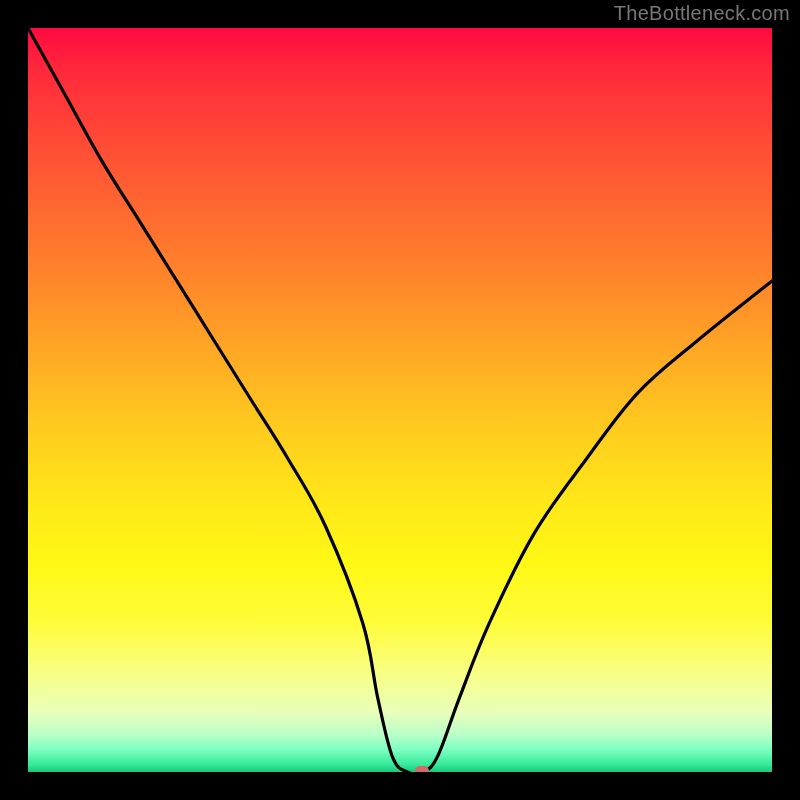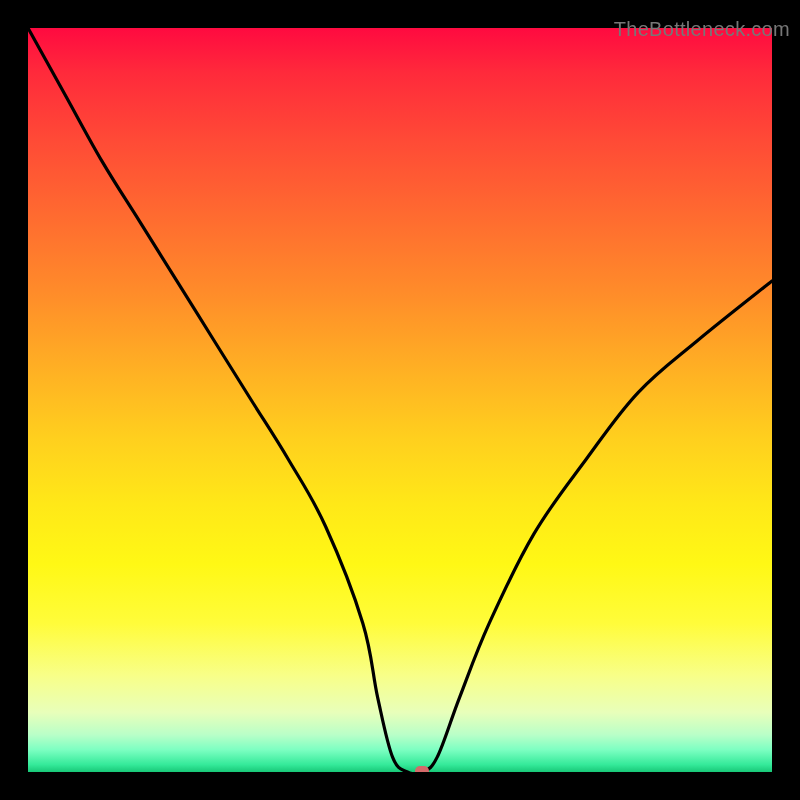--- a/index.html
+++ b/index.html
@@ -12,21 +12,21 @@
     overflow: hidden;
   }
   .container {
     position: relative;
     width: 800px;
     height: 800px;
     background: #000;
   }
   .watermark {
     position: absolute;
-    top: 18px;
+    top: 2px;
     right: 10px;
     color: #777;
     font-size: 20px;
     font-weight: 500;
     letter-spacing: 0.3px;
     z-index: 5;
   }
   .plot-frame {
     position: absolute;
     left: 28px;

